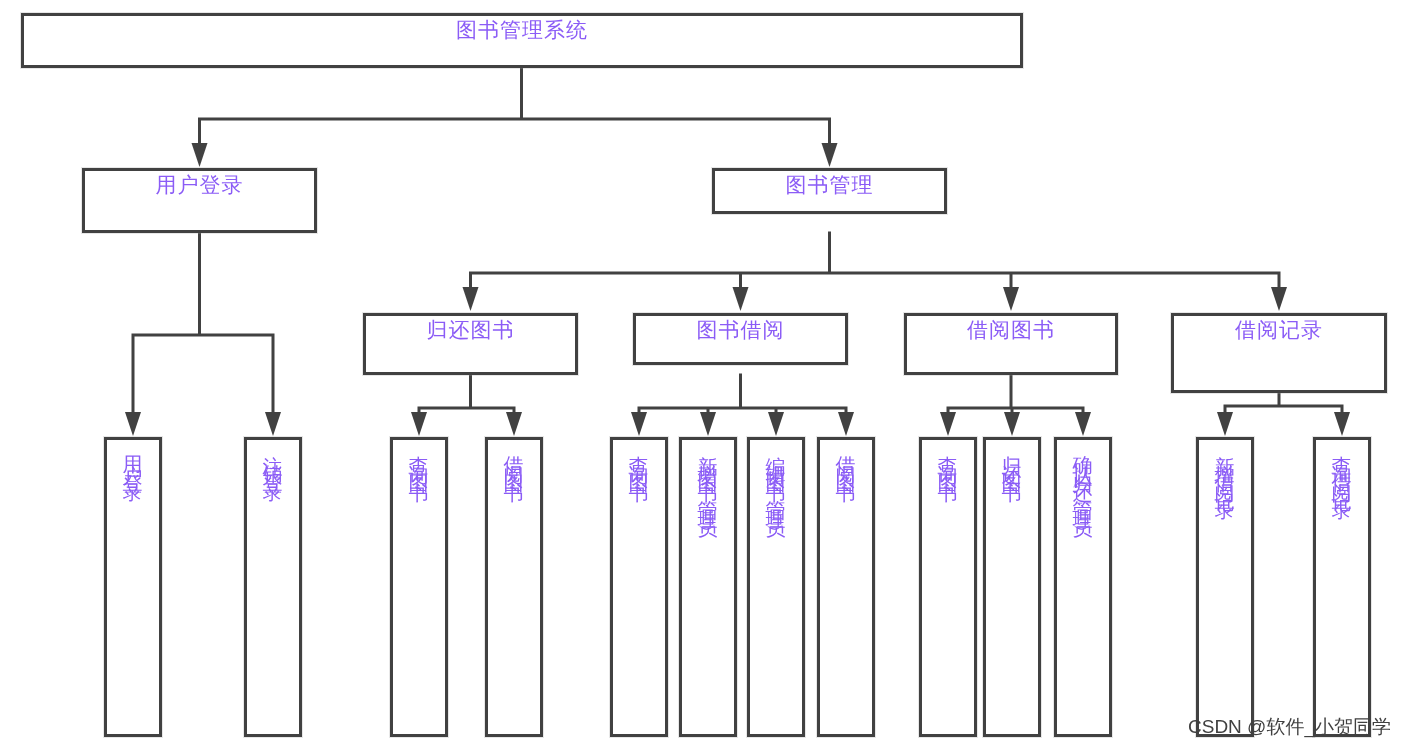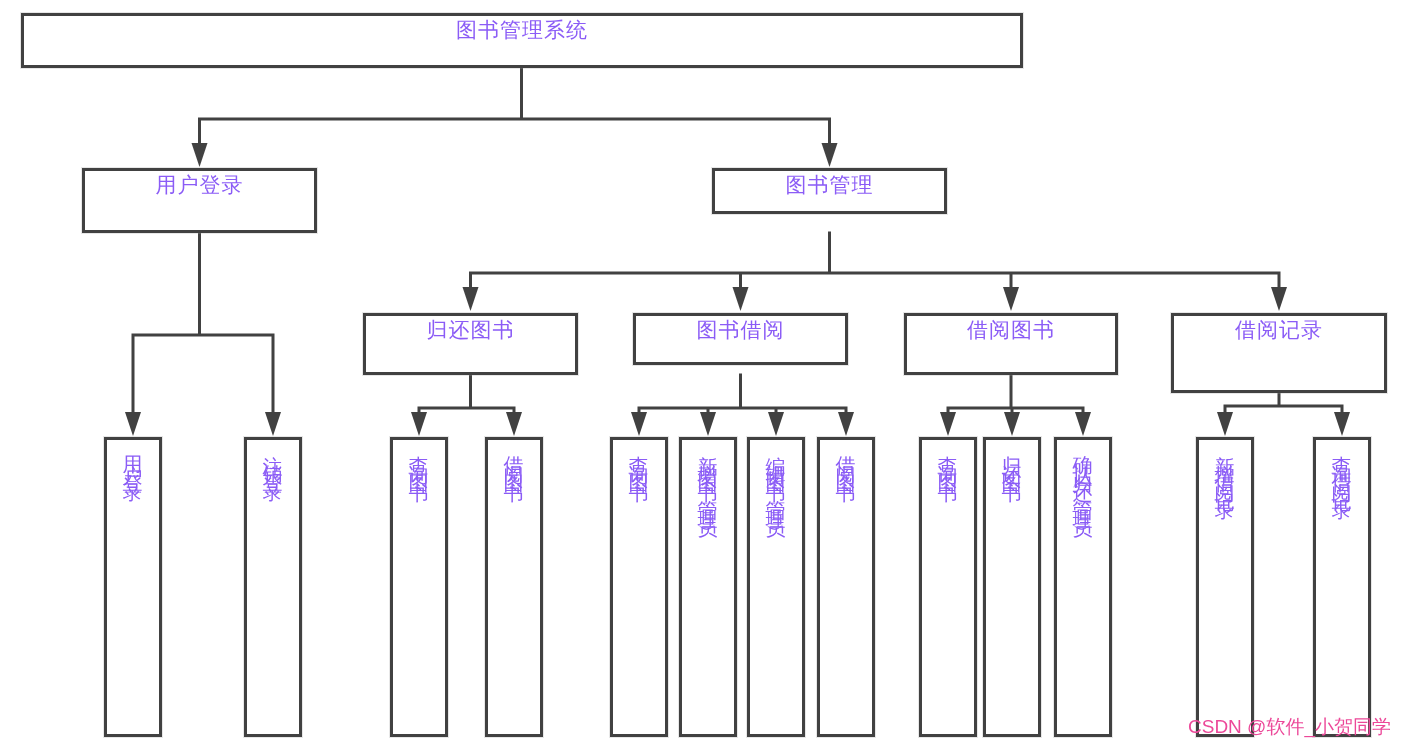--- a/index.html
+++ b/index.html
@@ -25,21 +25,21 @@
     writing-mode:vertical-rl;
     text-orientation:mixed;
     font-size:20px;
     letter-spacing:9px;
     line-height:1;
   }
   .watermark{
     position:absolute;
     left:1188px;top:714px;
     font-size:19px;
-    color:#ec4899;
+    color:#404040;
     white-space:nowrap;
     z-index:5;
   }
 </style>
 </head>
 <body>
 
 <div id="canvas">
 
   <svg id="connector-svg" viewBox="0 0 1405 747" xmlns="http://www.w3.org/2000/svg">

